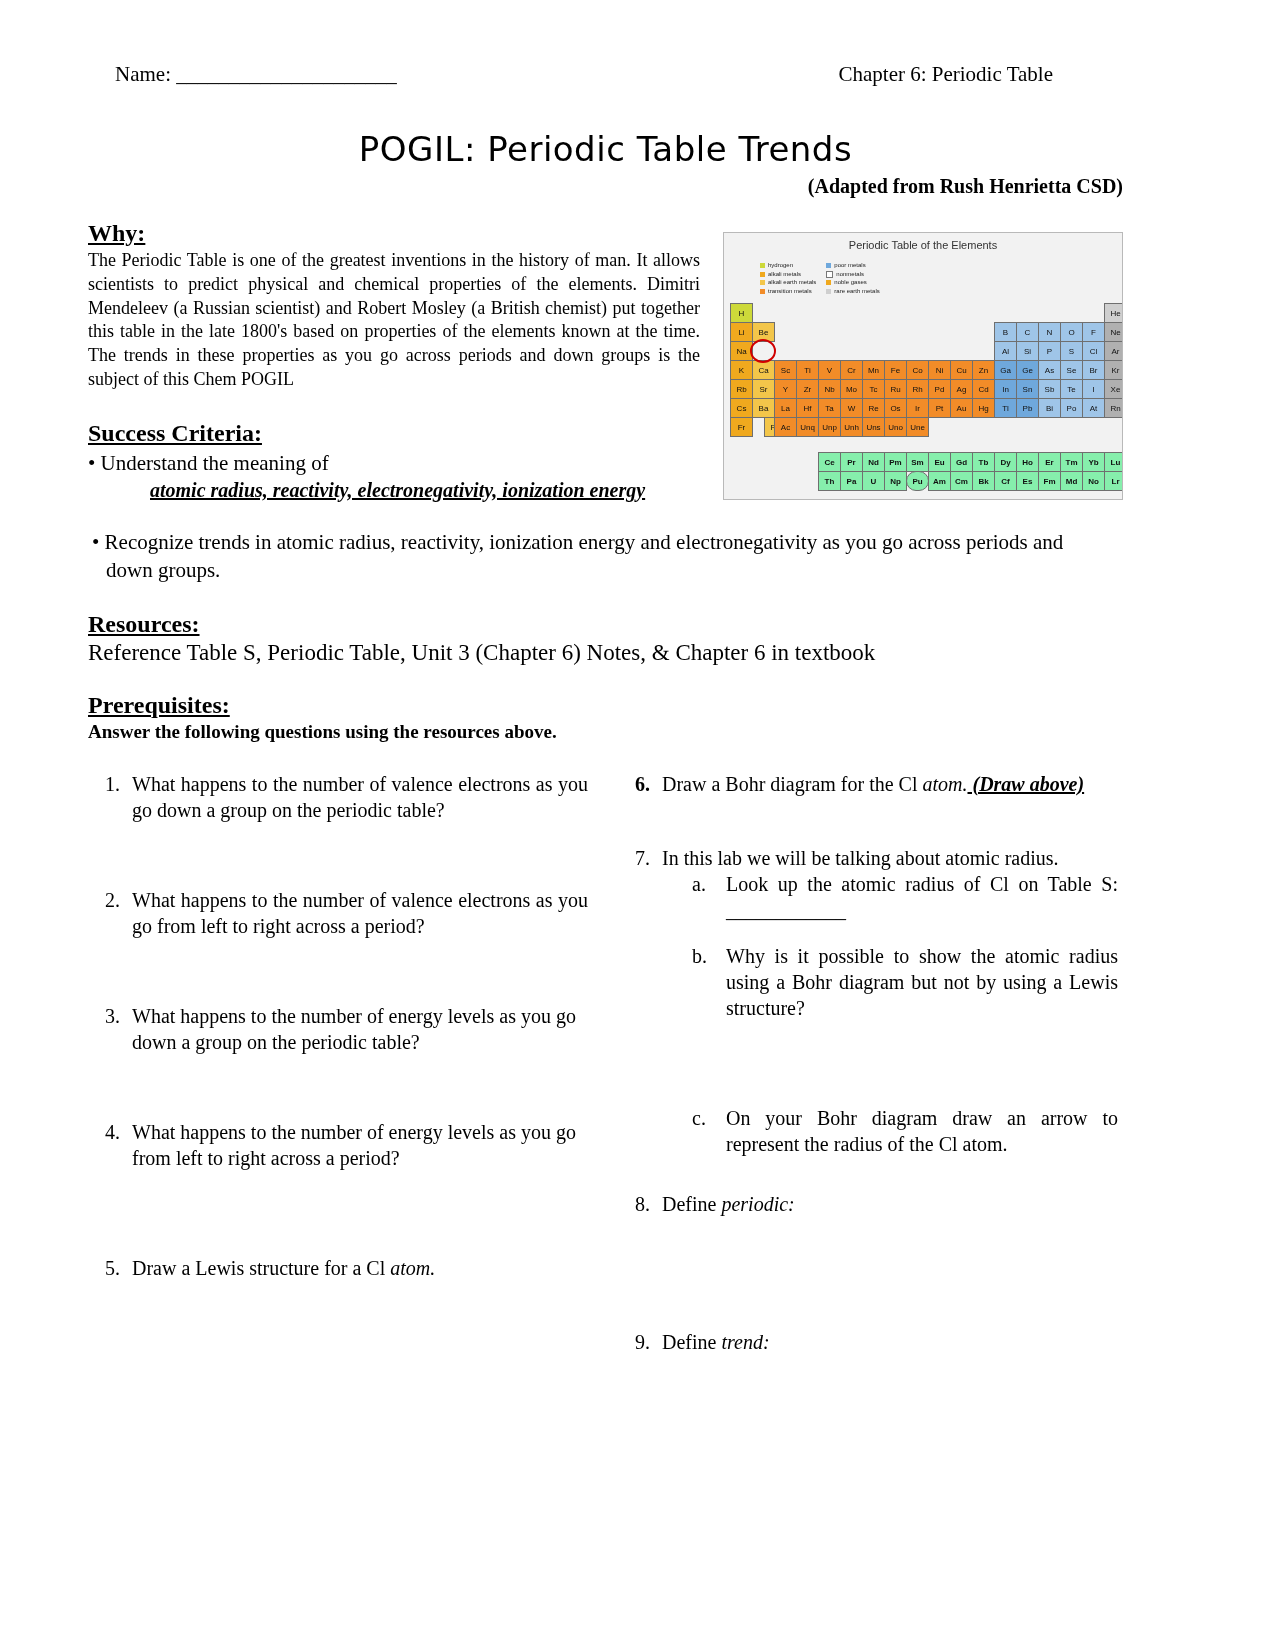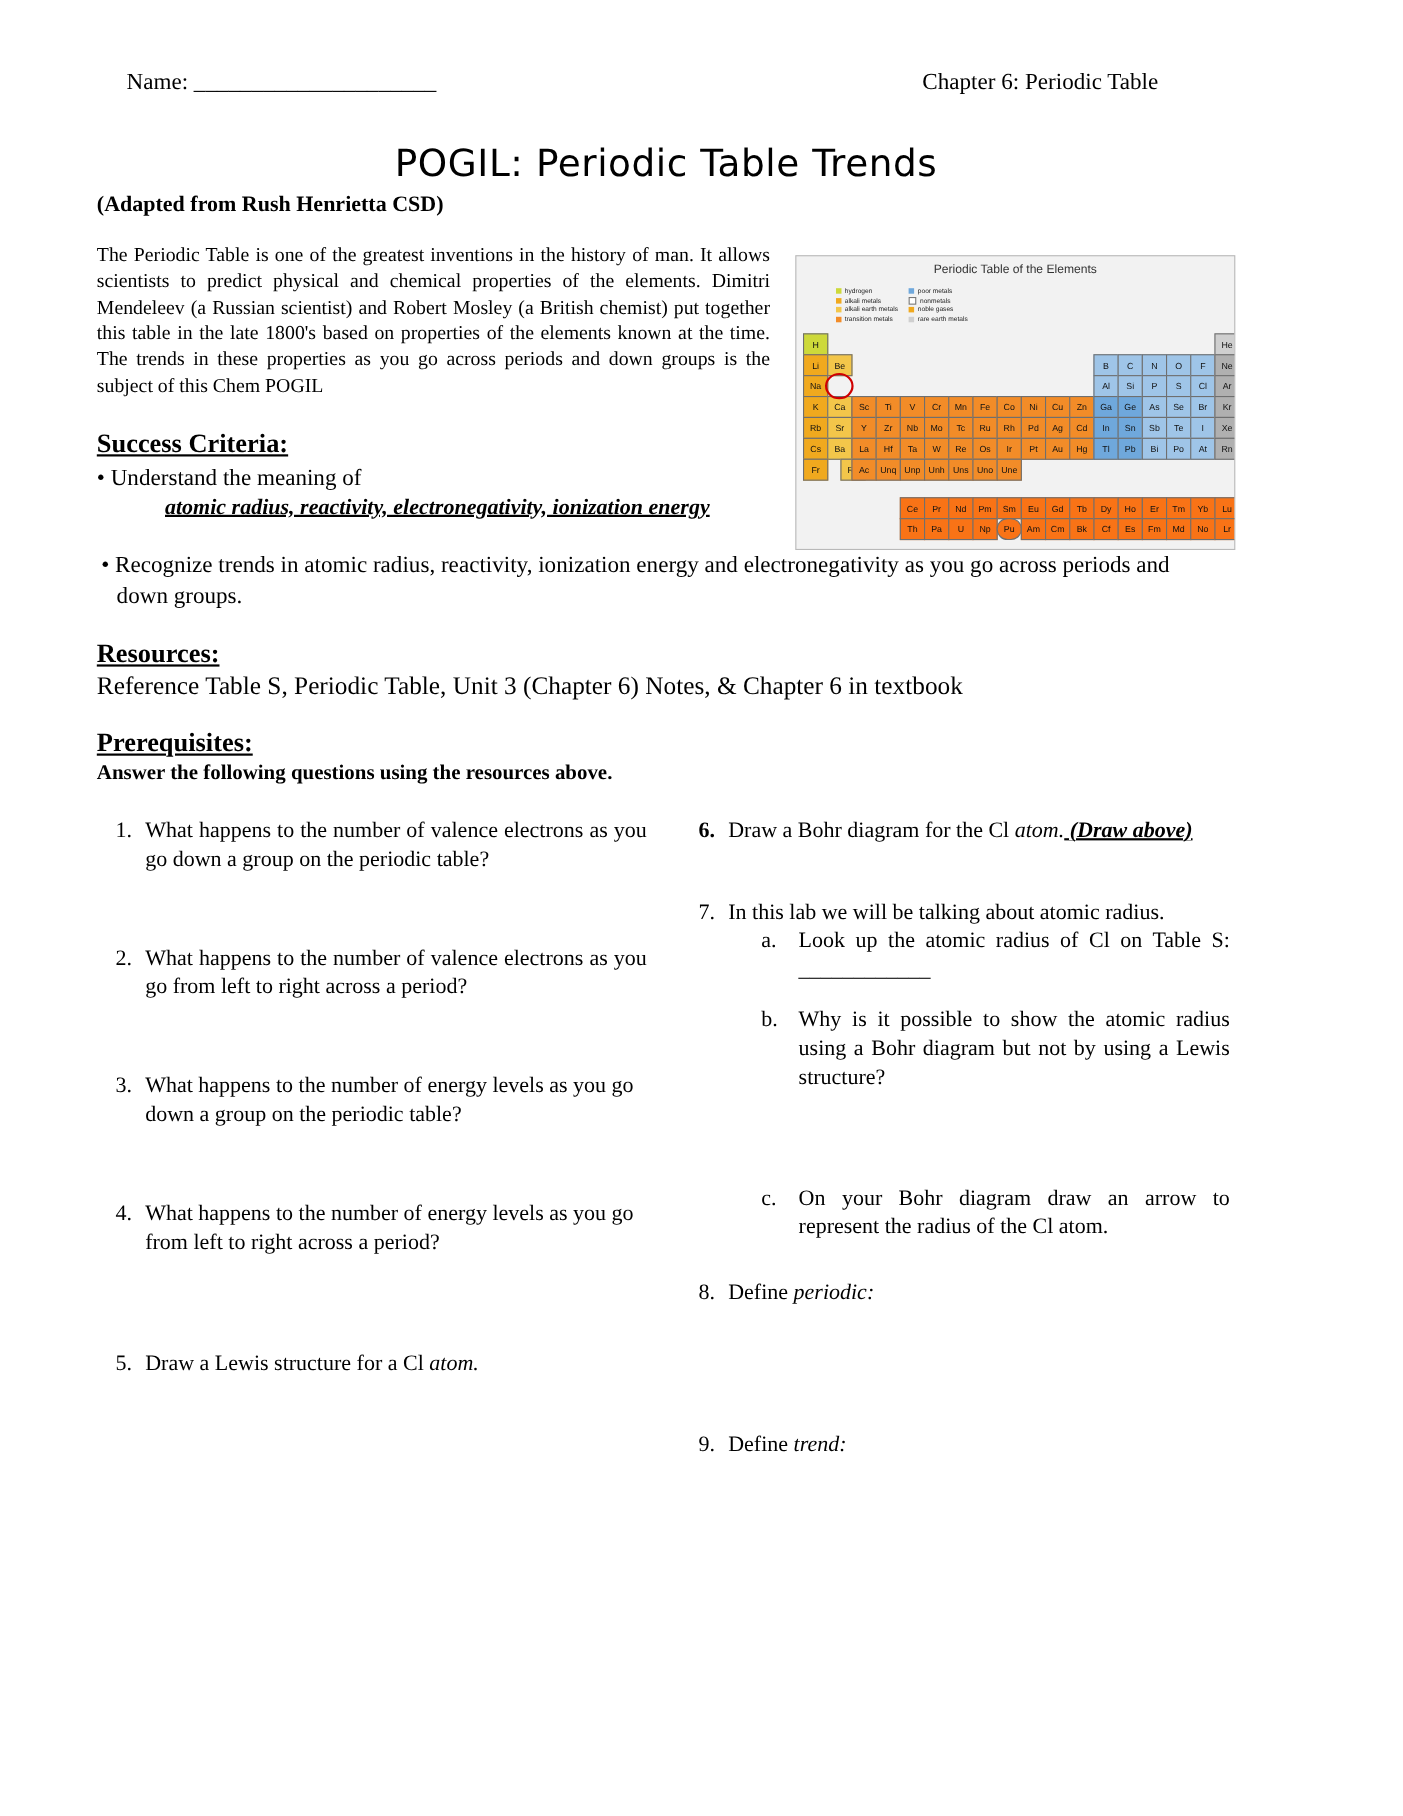--- a/index.html
+++ b/index.html
@@ -43,21 +43,21 @@
 
   
   .title {
     text-align: center;
     font-family: "DejaVu Sans", sans-serif;
     font-size: 34px;
     letter-spacing: 0.5px;
     margin-bottom: 6px;
   }
   .subtitle {
-    text-align: left;
+    text-align: right;
     font-weight: bold;
     font-size: 20px;
     margin-bottom: 22px;
   }
 
   h2.section {
     font-size: 24px;
     font-weight: bold;
     text-decoration: underline;
     margin: 0 0 2px 0;
@@ -127,21 +127,21 @@
     text-align: center;
     line-height: 20px;
     overflow: hidden;
   }
   .c-alkali { background: #f0a91e; }
   .c-alkaline { background: #f3c64a; }
   .c-trans { background: #f28c28; }
   .c-poor { background: #6fa8dc; }
   .c-non { background: #9fc5e8; }
   .c-noble { background: #b0b0b0; }
-  .c-rare { background: #f97316; }
+  .c-rare { background: #86efac; font-weight: bold; }
   .c-h { background: #cdd93a; }
   .c-he { background: #cfcfcf; }
   .mg-circle {
     position: absolute;
     border: 2px solid #d00000;
     border-radius: 50%;
     width: 26px;
     height: 24px;
     box-sizing: border-box;
   }
@@ -216,20 +216,21 @@
 
     <div class="header-row">
       <div class="header-left">Name: _____________________</div>
       <div class="header-right">Chapter 6: Periodic Table</div>
     </div>
 
     <div class="title">POGIL: Periodic Table Trends</div>
     <div class="subtitle">(Adapted from Rush Henrietta CSD)</div>
 
     <div class="why-wrap">
+      <h2 class="section">Why:</h2>
       <div class="why-text">The Periodic Table is one of the greatest inventions in the history of man. It allows scientists to predict physical and chemical properties of the elements. Dimitri Mendeleev (a Russian scientist) and Robert Mosley (a British chemist) put together this table in the late 1800's based on properties of the elements known at the time. The trends in these properties as you go across periods and down groups is the subject of this Chem POGIL</div>
 
       <div class="ptable-img">
         <div class="ptable-title">Periodic Table of the Elements</div>
 
         <div class="legend">
           <div>
             <div><span class="sw" style="background:#cdd93a"></span><span>hydrogen</span></div>
             <div><span class="sw" style="background:#f0a91e"></span><span>alkali metals</span></div>
             <div><span class="sw" style="background:#f3c64a"></span><span>alkali earth metals</span></div>

